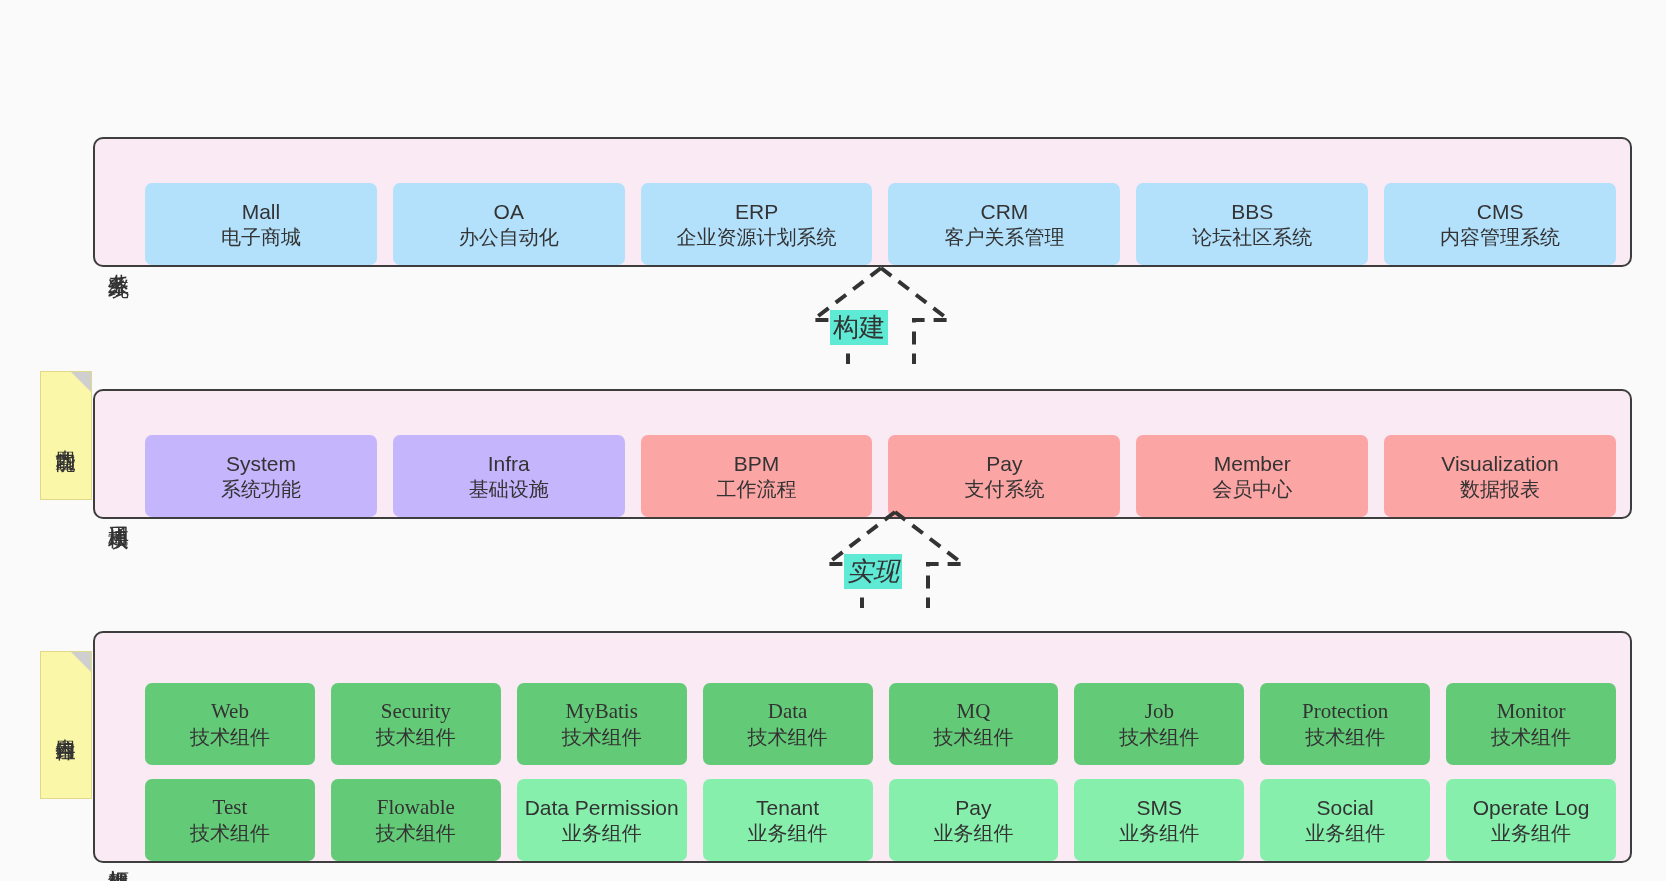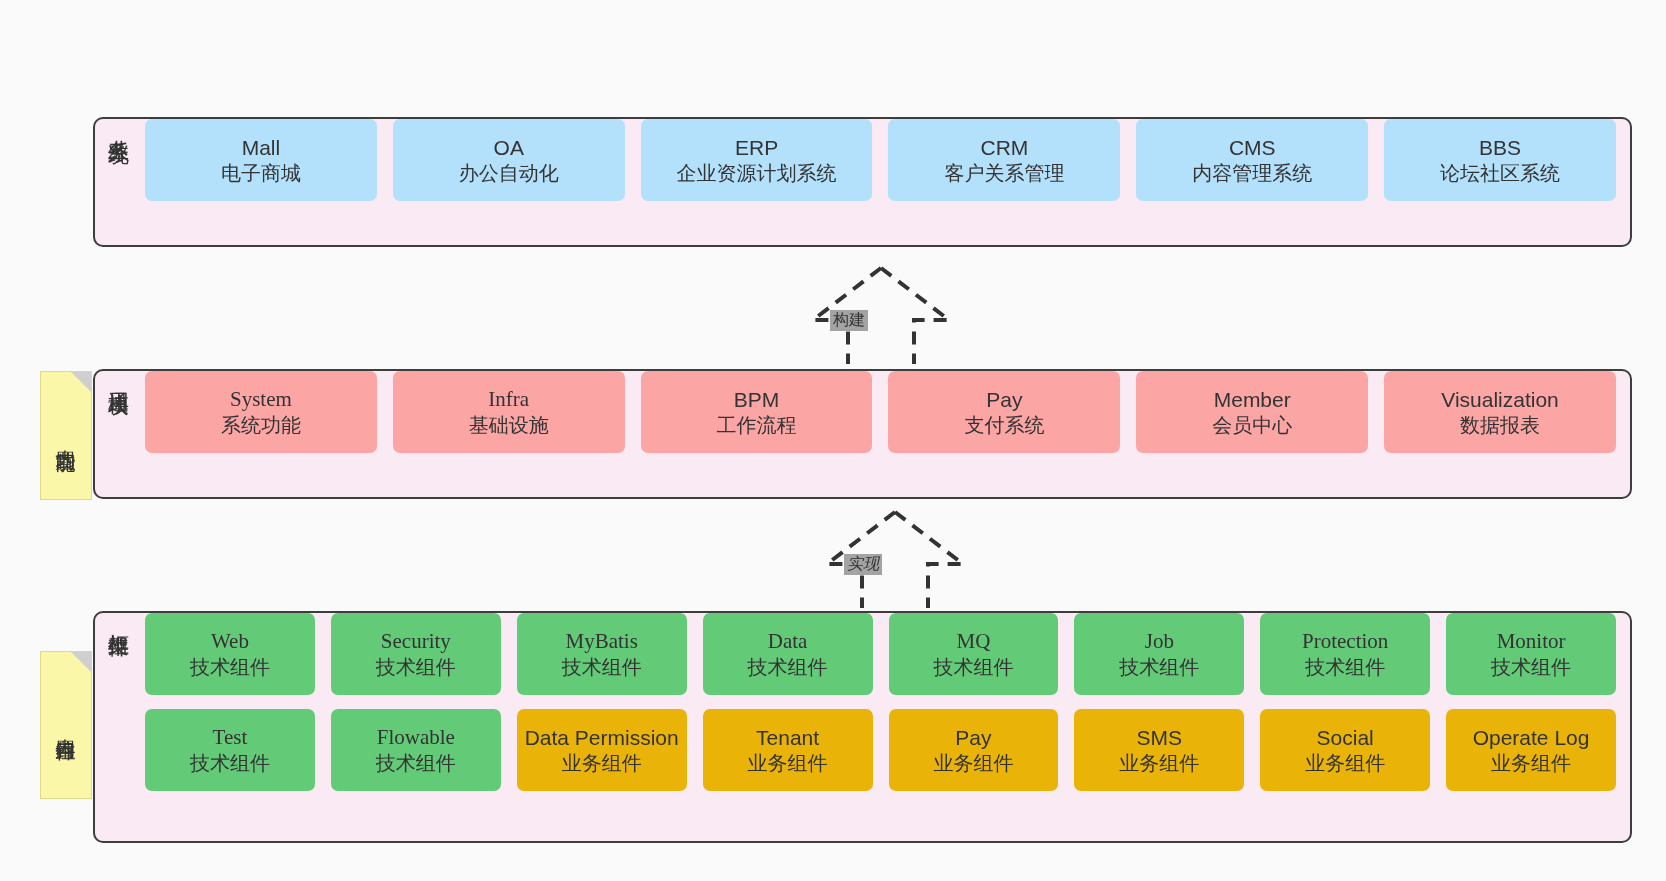--- a/index.html
+++ b/index.html
@@ -24,21 +24,22 @@
   }
 
   
   .layer {
     position: absolute;
     box-sizing: border-box;
     background: #f9eaf4;
     border: 2px solid #3d3d3d;
     border-radius: 10px;
     display: flex;
-    align-items: flex-start;
+    align-items: flex-end;
+    margin-top: 20px;
   }
   .layer-title {
     flex: 0 0 auto;
     width: 46px;
     display: flex;
     align-items: center;
     justify-content: center;
     font-size: 21px;
     line-height: 1.18;
     letter-spacing: 1px;
@@ -75,24 +76,24 @@
   }
   .node .n-en {
     font-size: 21px;
     color: #333;
   }
   .node .n-cn {
     font-size: 20px;
     color: #333;
   }
   .node.blue   { background: #b3e0fb; }
-  .node.red    { background: #fca5a5; font-family: Liberation Serif, serif; }
+  .node.red    { background: #c4b5fd; }
   .node.pink   { background: #fca5a5; }
   .node.green  { background: #63ca77; font-family: Liberation Serif, serif; }
-  .node.lgreen { background: #eab308; }
+  .node.lgreen { background: #86efac; }
 
   .row-biz   { height: 82px; }
   .row-mod   { height: 82px; }
   .row-fw    { height: 82px; }
 
   
   .sticky {
     position: absolute;
     width: 52px;
     background: #fbf7a8;
@@ -118,23 +119,23 @@
     border-top: 20px solid #cfcfcf;
   }
 
   
   .connector {
     position: absolute;
   }
   .connector svg { display: block; overflow: visible; }
   .conn-label {
     position: absolute;
-    font-size: 16px;
-    color: #333;
-    background: #a3a3a3;
+    font-size: 26px;
+    color: #333;
+    background: #5eead4;
     padding: 0 3px;
     white-space: nowrap;
   }
 </style>
 </head>
 <body>
 
 <div id="canvas">
 
   <div class="layer" id="layer-business" style="left:93px; top:117px; width:1539px; height:130px;">
@@ -151,26 +152,26 @@
           </div>
           <div class="node blue">
             <div class="n-en">ERP</div>
             <div class="n-cn">企业资源计划系统</div>
           </div>
           <div class="node blue">
             <div class="n-en">CRM</div>
             <div class="n-cn">客户关系管理</div>
           </div>
           <div class="node blue">
+            <div class="n-en">BBS</div>
+            <div class="n-cn">论坛社区系统</div>
+          </div>
+          <div class="node blue">
             <div class="n-en">CMS</div>
             <div class="n-cn">内容管理系统</div>
-          </div>
-          <div class="node blue">
-            <div class="n-en">BBS</div>
-            <div class="n-cn">论坛社区系统</div>
           </div>
         </div>
     </div>
   </div>
 
   <div class="connector" style="left:806px; top:264px;">
     <svg width="150" height="100" viewBox="0 0 150 100">
       <path d="M 75 4 L 143 56 L 108 56 L 108 100 M 75 4 L 7 56 L 42 56 L 42 100" fill="none" stroke="#333" stroke-width="4" stroke-dasharray="13 9" stroke-linecap="butt"></path>
     </svg>
     <div class="conn-label" style="left:24px; top:46px;">构建</div>

